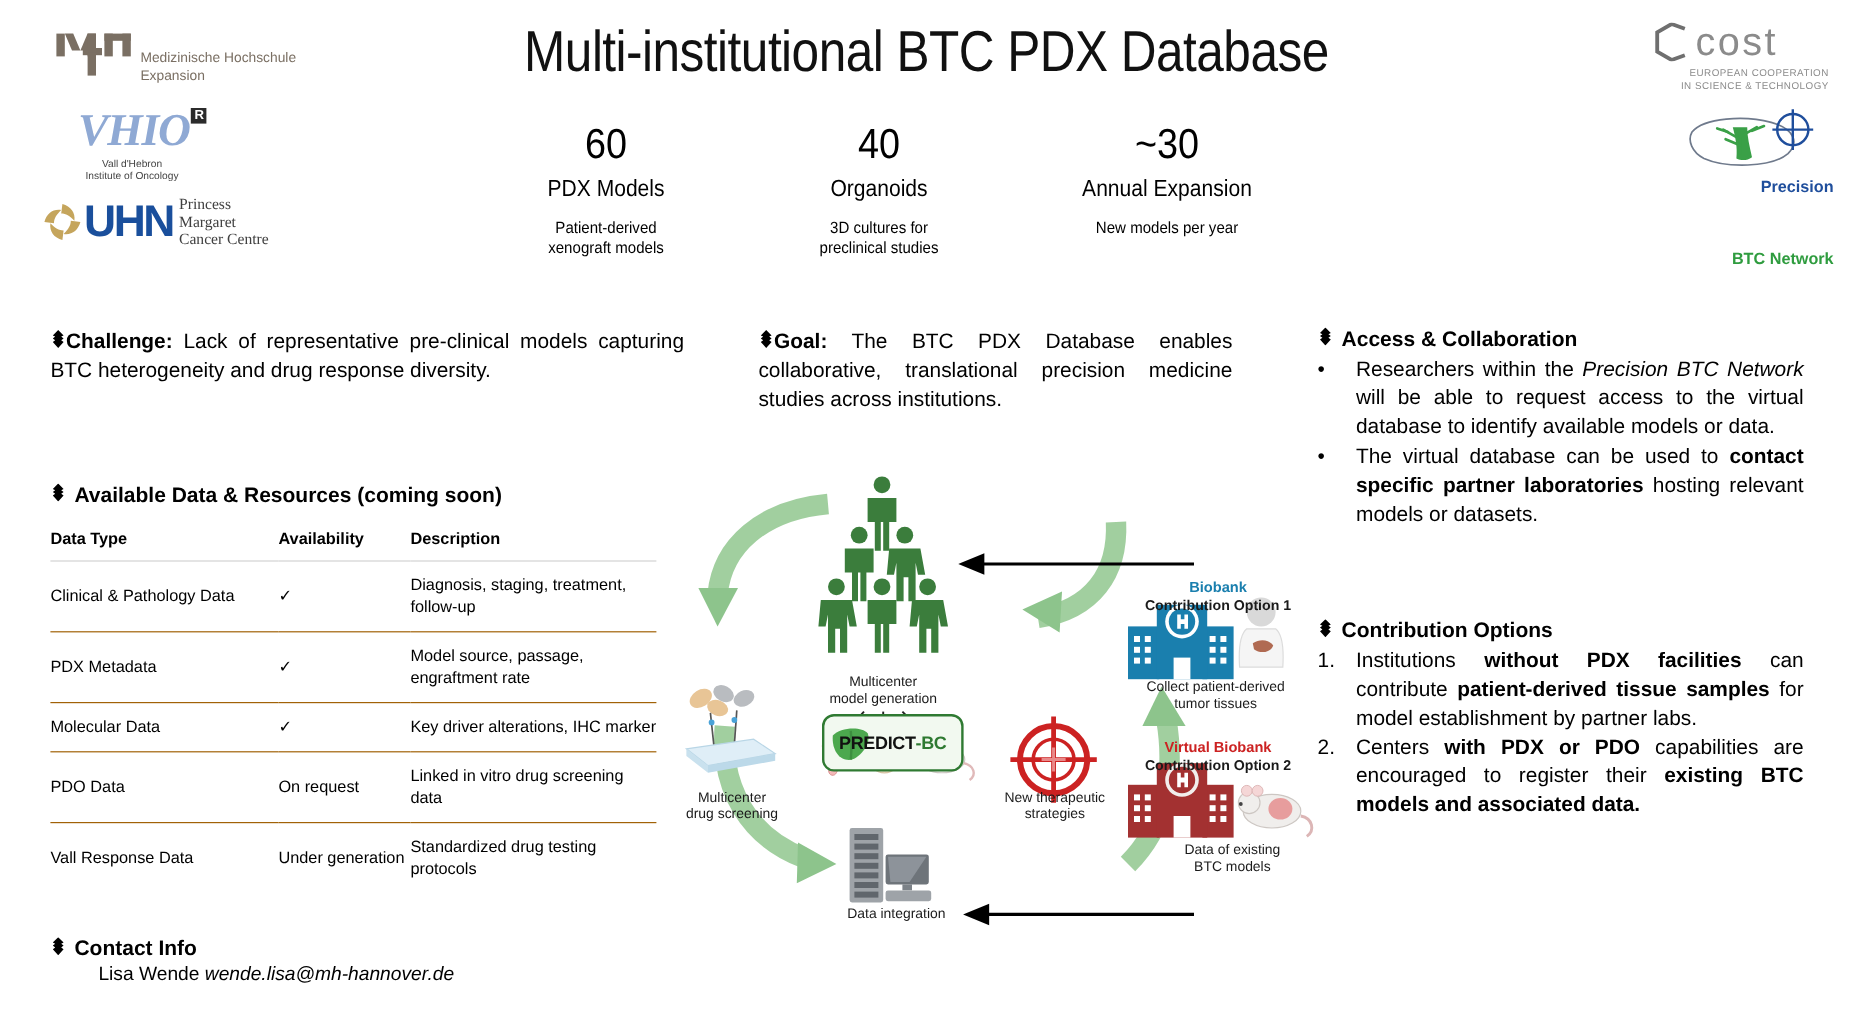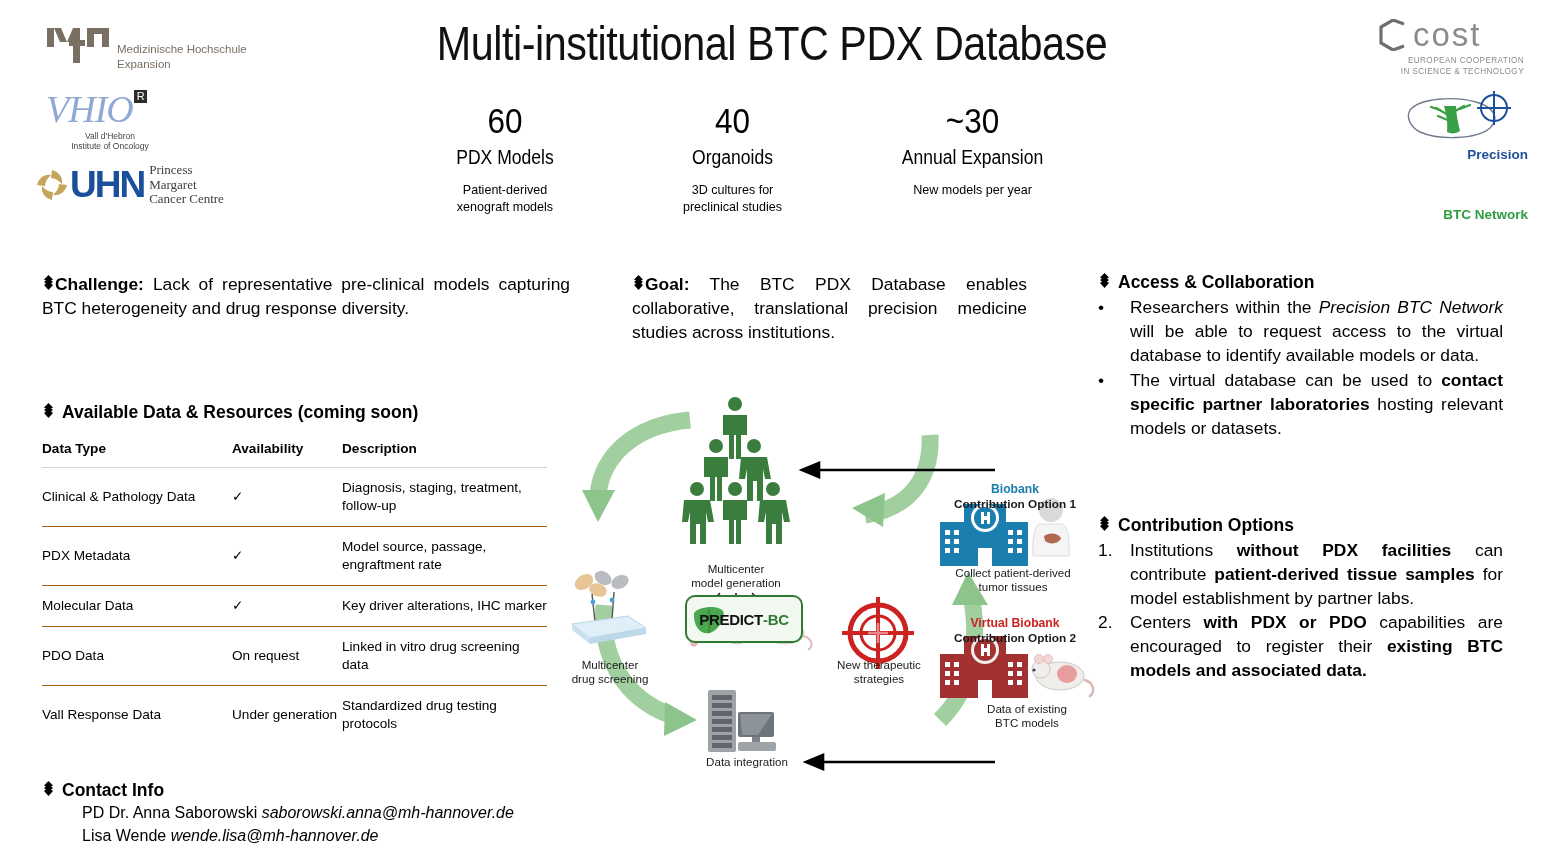--- a/index.html
+++ b/index.html
@@ -17,22 +17,22 @@
   #logo-mhh { left: 45px; top: 26px; width: 240px; height: 52px; }
   #logo-vhio { left: 46px; top: 90px; width: 160px; height: 62px; }
   #logo-uhn { left: 34px; top: 163px; width: 215px; height: 52px; }
   #logo-cost { left: 1378px; top: 18px; width: 146px; height: 56px; }
   #logo-btc  { left: 1398px; top: 88px; width: 130px; height: 82px; }
 
   .mhh-wrap { display: flex; align-items: flex-start; }
   .mhh-text { font-size: 11.5px; color: #7a6f63; line-height: 1.28; margin-left: 6px; margin-top: 16px;
      font-family: "Liberation Sans", sans-serif; }
 
-  .vhio-mark { font-family: "Liberation Serif", serif; font-style: italic; font-weight: 400;
-     font-size: 38px; color: #8fa9d4; letter-spacing: -1px; line-height: 1; }
+  .vhio-mark { font-family: "Liberation Serif", serif; font-style: italic; font-weight: 700;
+     font-size: 38px; color: #8fa9d4; letter-spacing: -1px; line-height: 1; margin-left: 19px; }
   .vhio-r { display:inline-block; background:#2b2b2b; color:#fff; font-size:11px; font-style:normal;
      font-family:"Liberation Sans",sans-serif; padding:1px 3px; vertical-align:top; margin-left:1px;}
   .vhio-text { font-size: 8.5px; color: #444; line-height: 1.2; text-align: center; margin-top: 3px; width: 128px;}
 
   .uhn-wrap { display: flex; align-items: center; }
   .uhn-mark { font-family: "Liberation Sans", sans-serif; font-weight: 700; font-size: 37px;
     color: #1a4f9c; letter-spacing: -2px; line-height: 1; }
   .uhn-text { font-family: "Liberation Serif", serif; font-size: 13px; color: #404040;
     line-height: 1.12; margin-left: 5px; }
 
@@ -303,24 +303,20 @@
   <div id="contact">
     <div class="sec-head">
       <span class="dbullet">
         <svg width="13" height="15" viewBox="0 0 13 15">
             <path d="M6.5 0 L11 4.5 L9 5.5 L11 7 L9 8.5 L11 10 L6.5 15 L2 10 L4 8.5 L2 7 L4 5.5 L2 4.5 Z" fill="#000"></path>
           </svg>
       </span>
       <span>Contact Info</span>
     </div>
     <div class="contact-line">
-      <span>PD Dr. Anna Saborowski</span>
-      <i>saborowski.anna@mh-hannover.de</i>
-    </div>
-    <div class="contact-line">
       <span>Lisa Wende</span>
       <i>wende.lisa@mh-hannover.de</i>
     </div>
   </div>
 
   <div id="access">
     <div class="sec-head">
       <span class="dbullet">
         <svg width="13" height="15" viewBox="0 0 13 15">
             <path d="M6.5 0 L11 4.5 L9 5.5 L11 7 L9 8.5 L11 10 L6.5 15 L2 10 L4 8.5 L2 7 L4 5.5 L2 4.5 Z" fill="#000"></path>

